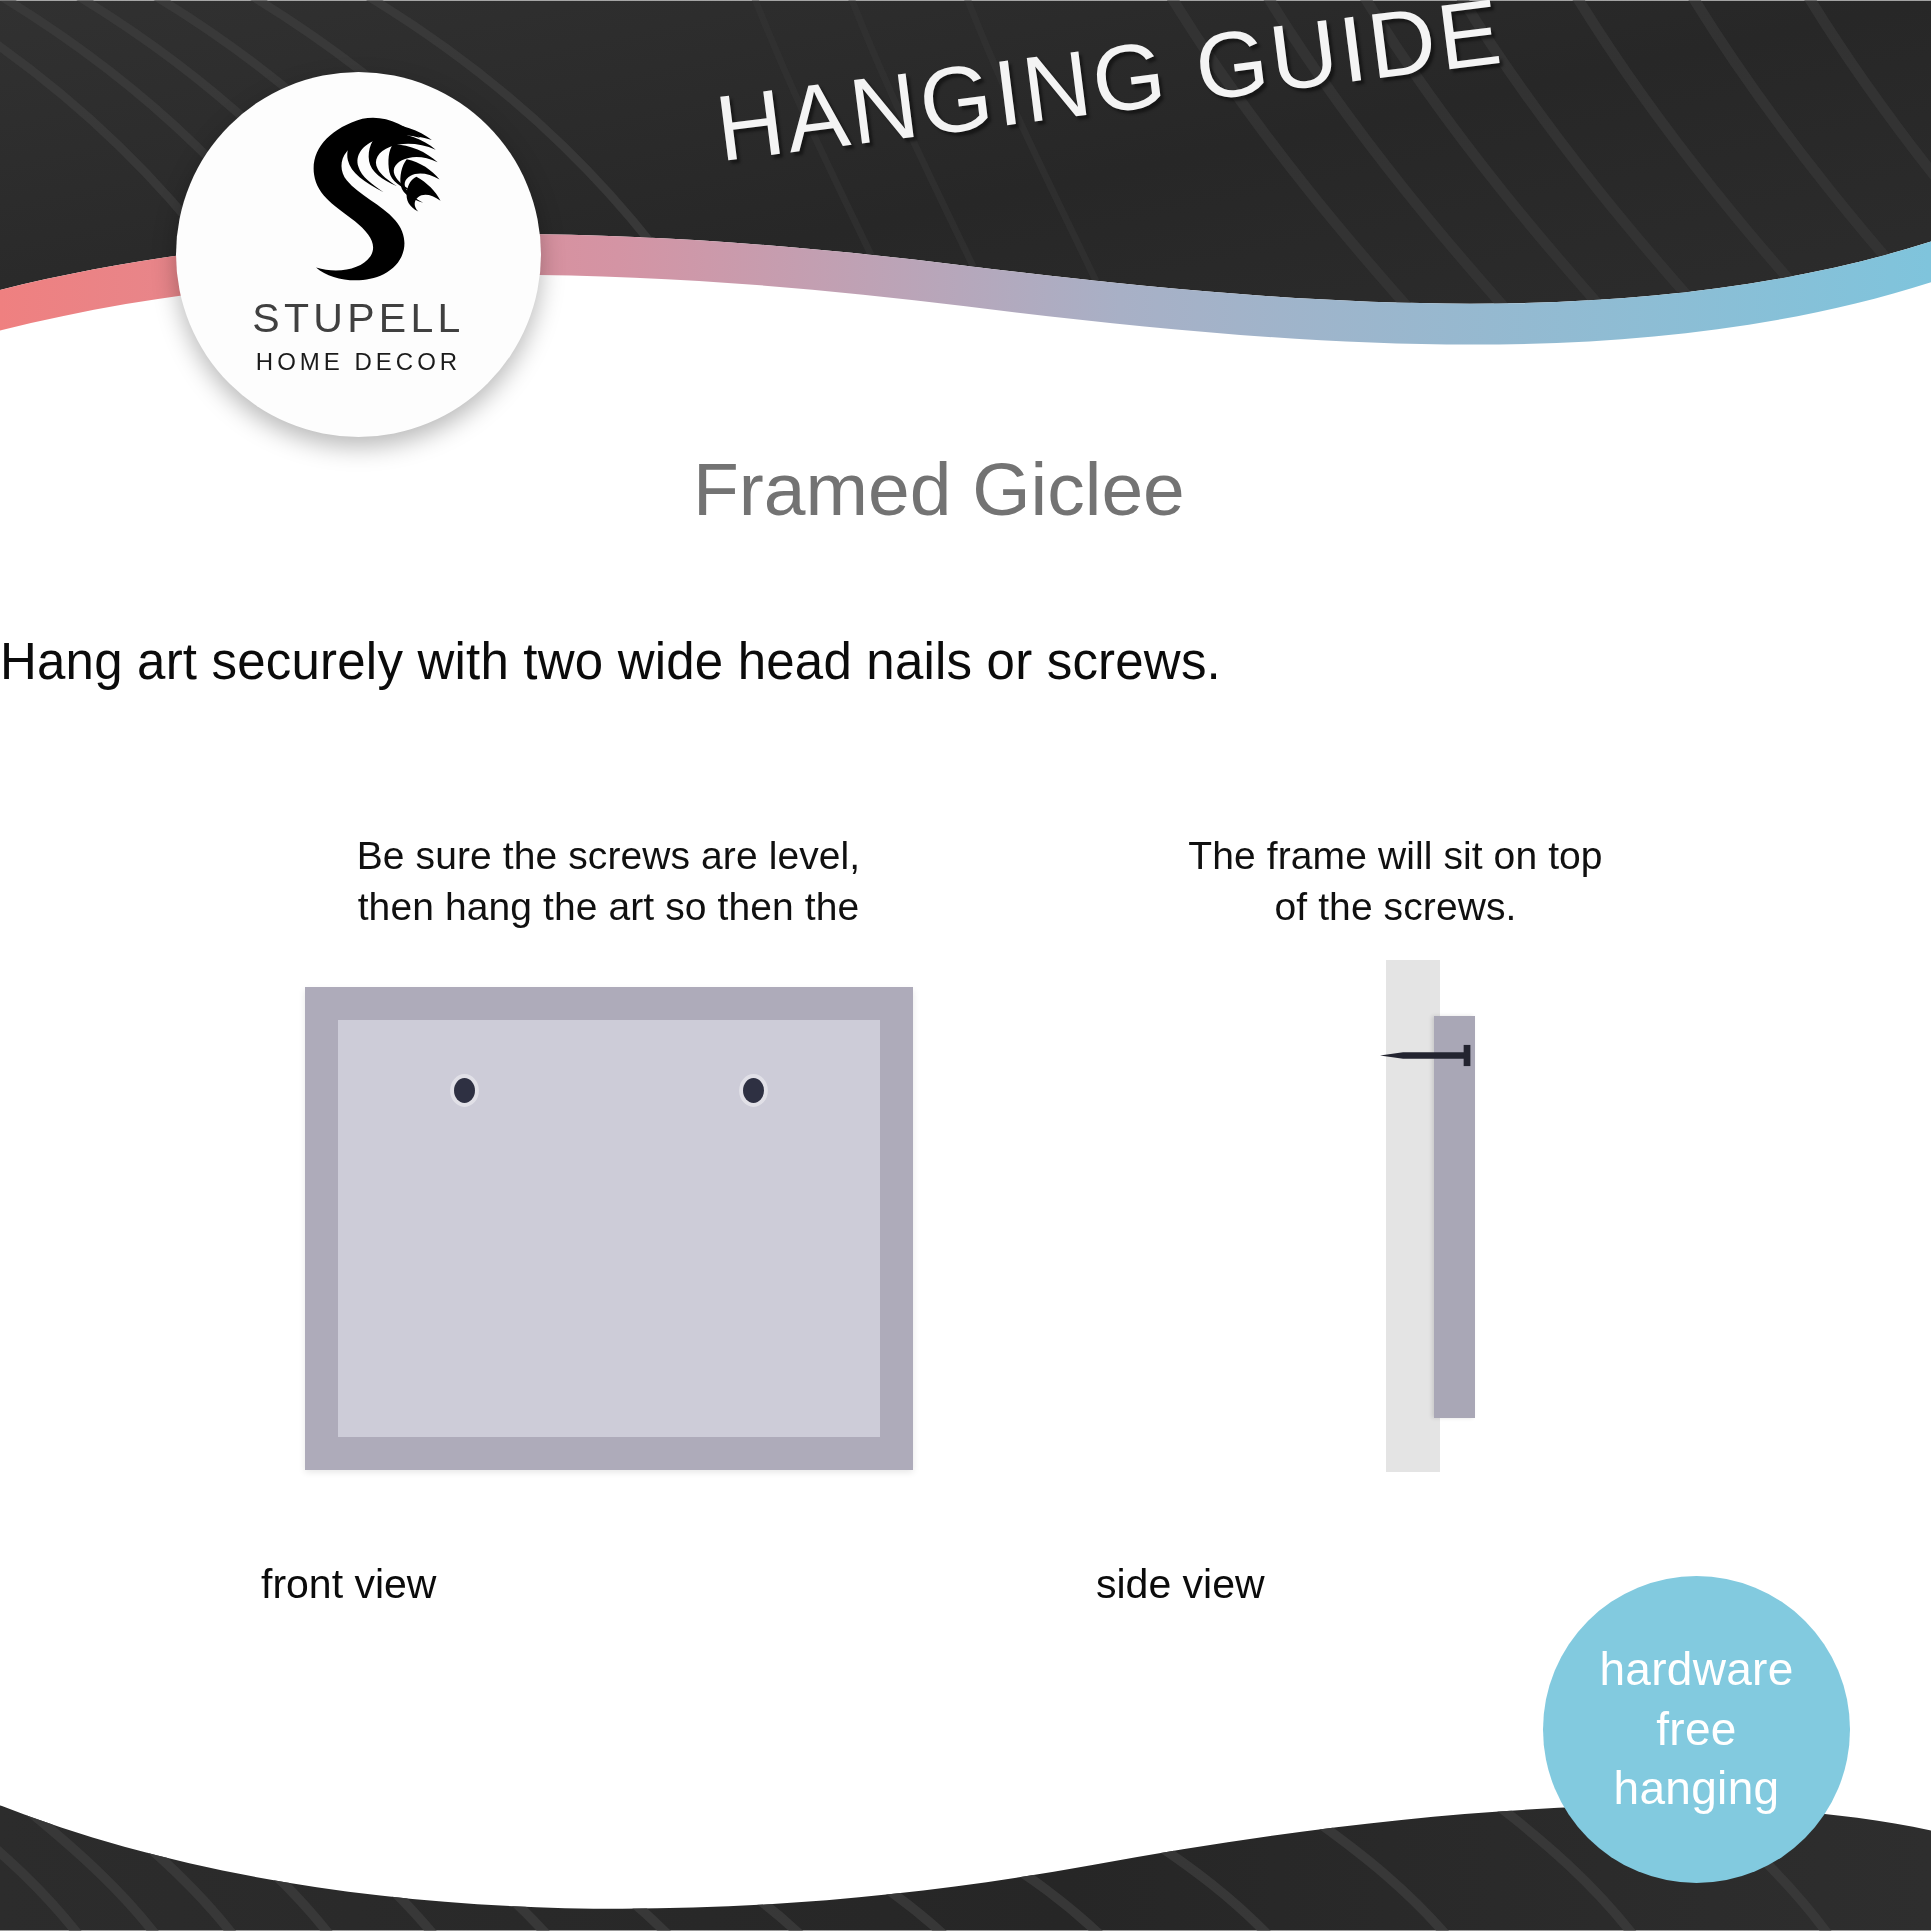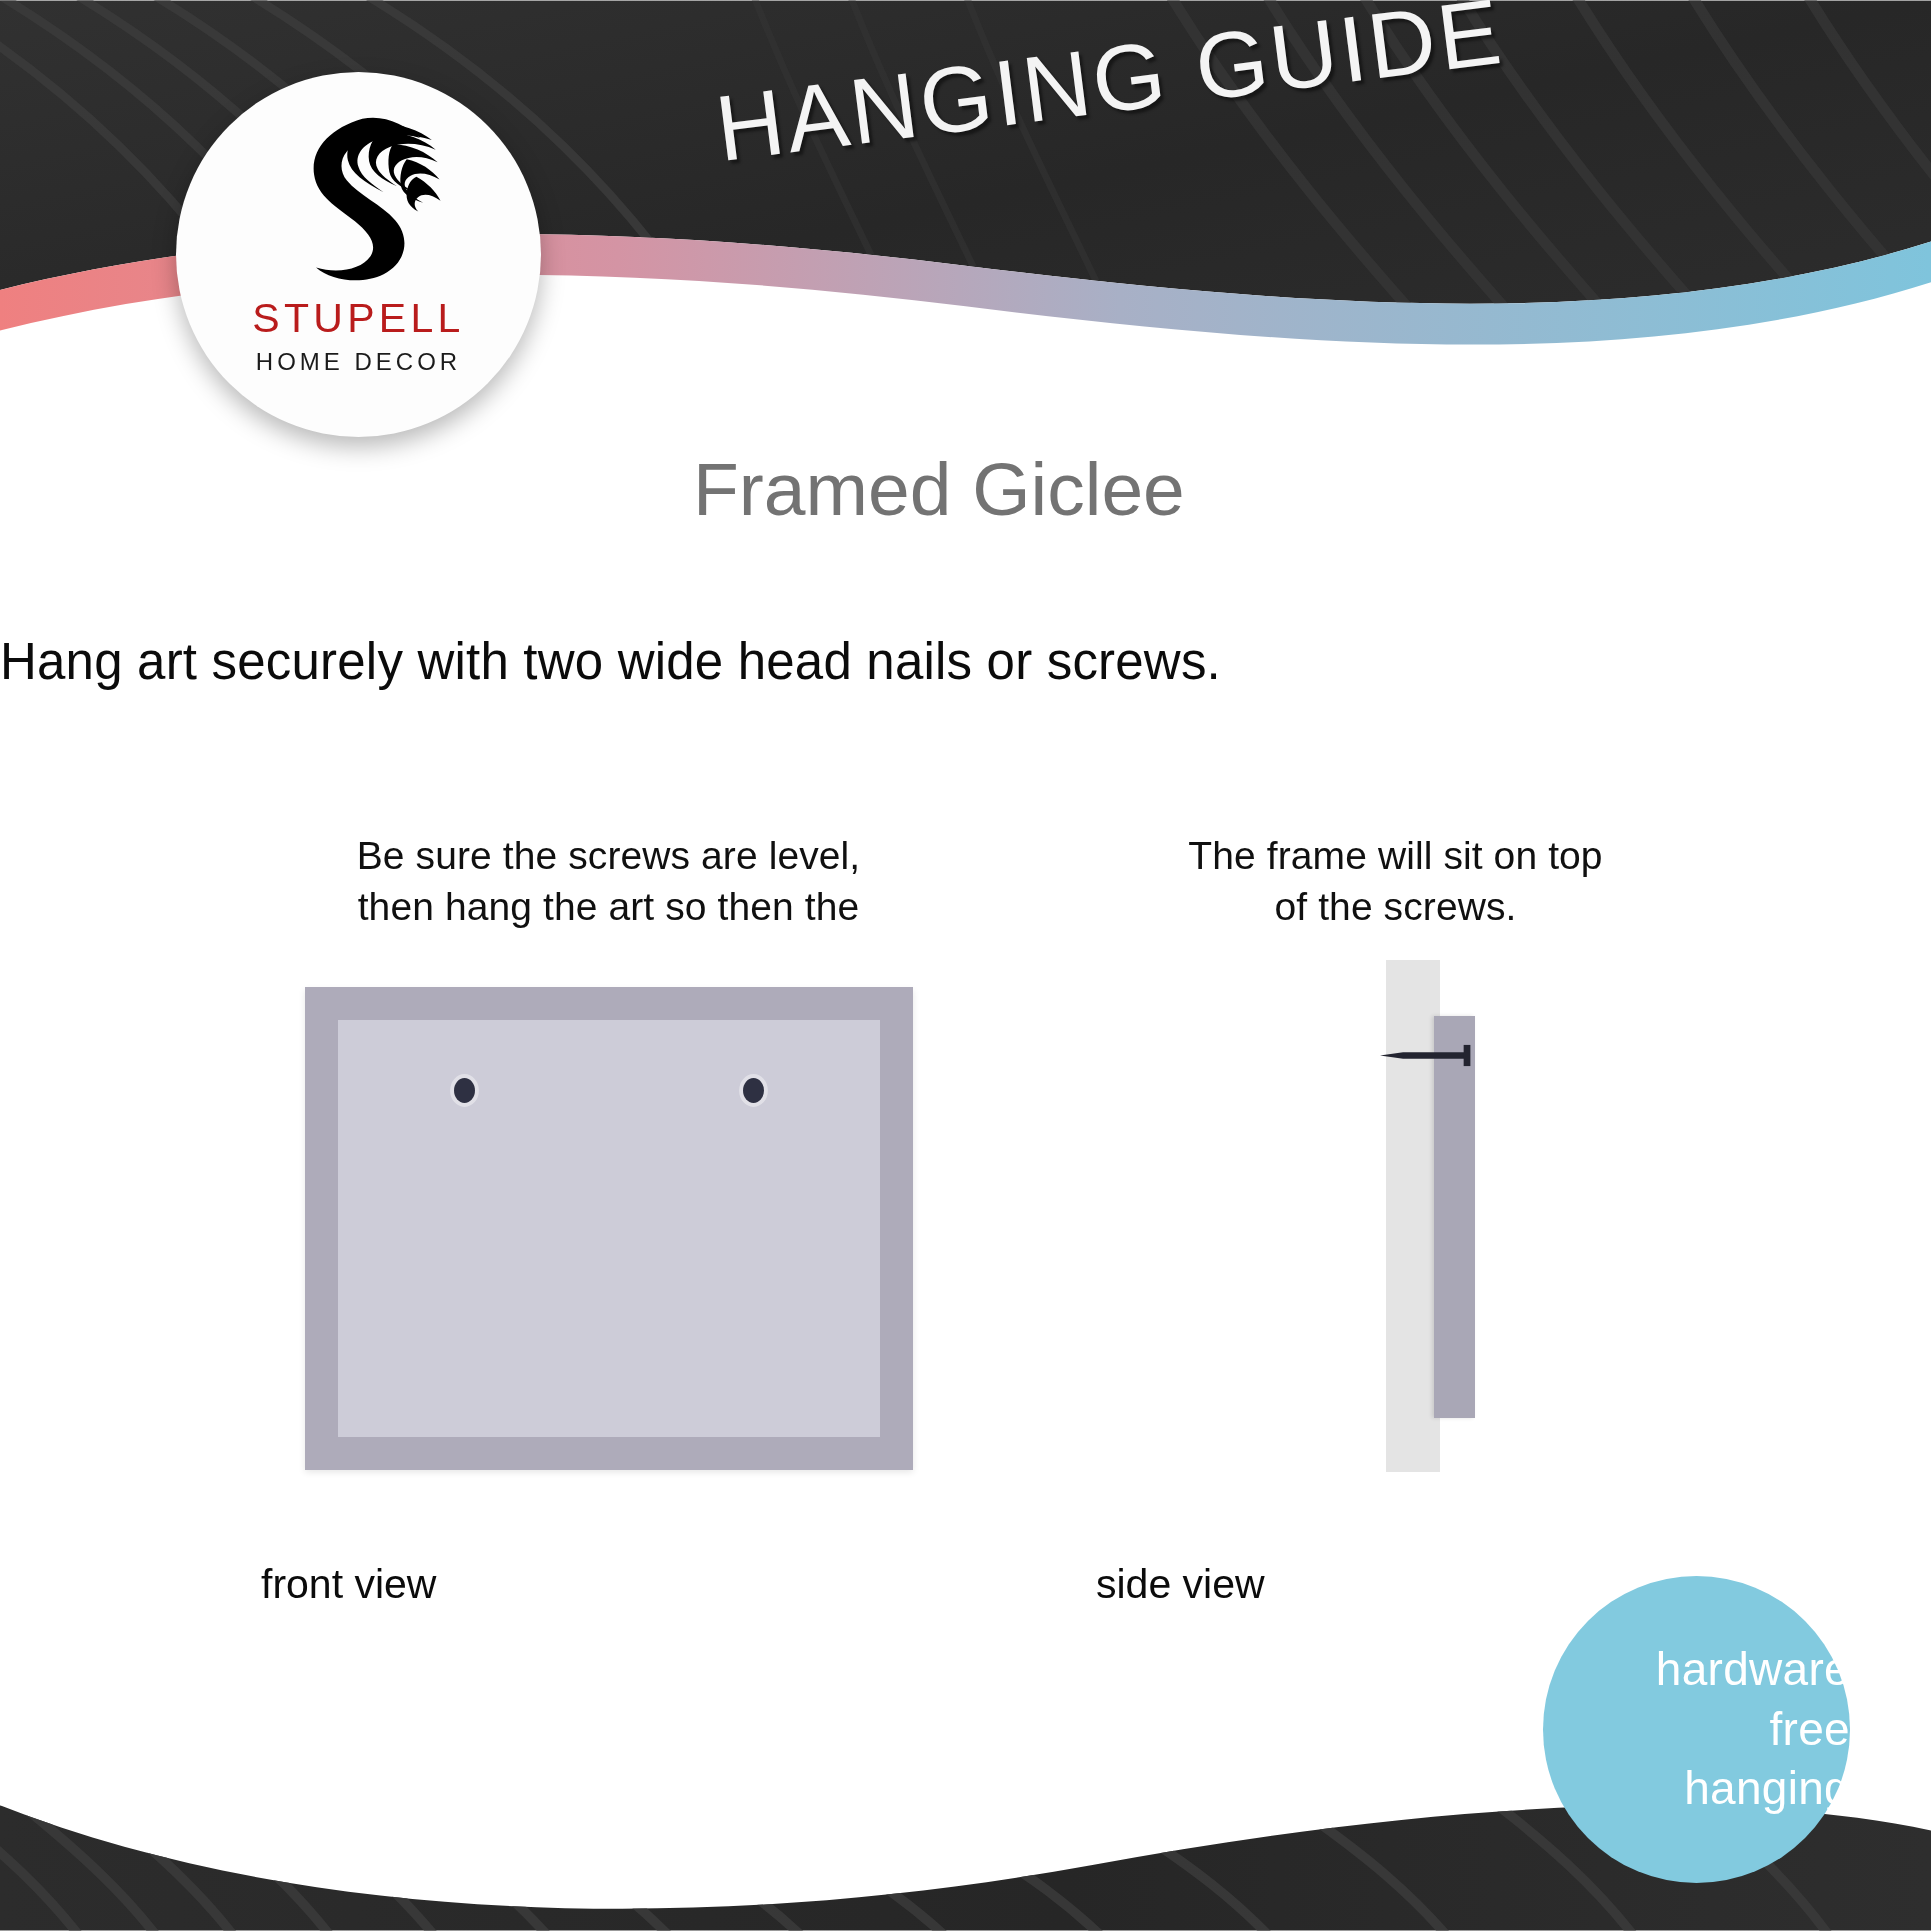--- a/index.html
+++ b/index.html
@@ -58,21 +58,21 @@
     align-items: center;
     justify-content: flex-start;
   }
   .logo-mark { margin-top: 35px; }
   .logo-word {
     margin-top: 7.7px;
     font-family: "Liberation Sans", sans-serif;
     font-size: 41px;
     font-weight: 400;
     letter-spacing: 4.3px;
-    color: #b91c1c;
+    color: #404040;
     line-height: 1;
   }
   .logo-sub {
     margin-top: 11.6px;
     font-family: "Liberation Sans", sans-serif;
     font-size: 24px;
     font-weight: 300;
     letter-spacing: 4px;
     color: #1b1b1b;
     line-height: 1;
@@ -199,21 +199,21 @@
   .hf-badge {
     position: absolute;
     left: 1543px;
     top: 1576px;
     width: 307px;
     height: 307px;
     border-radius: 50%;
     background: #82cadf;
     display: flex;
     flex-direction: column;
-    align-items: flex-end;
+    align-items: center;
     justify-content: center;
     z-index: 5;
   }
   .hf-line {
     color: #ffffff;
     font-family: "Liberation Sans", sans-serif;
     font-weight: 400;
     font-size: 46px;
     line-height: 1.3;
     letter-spacing: 0.3px;

